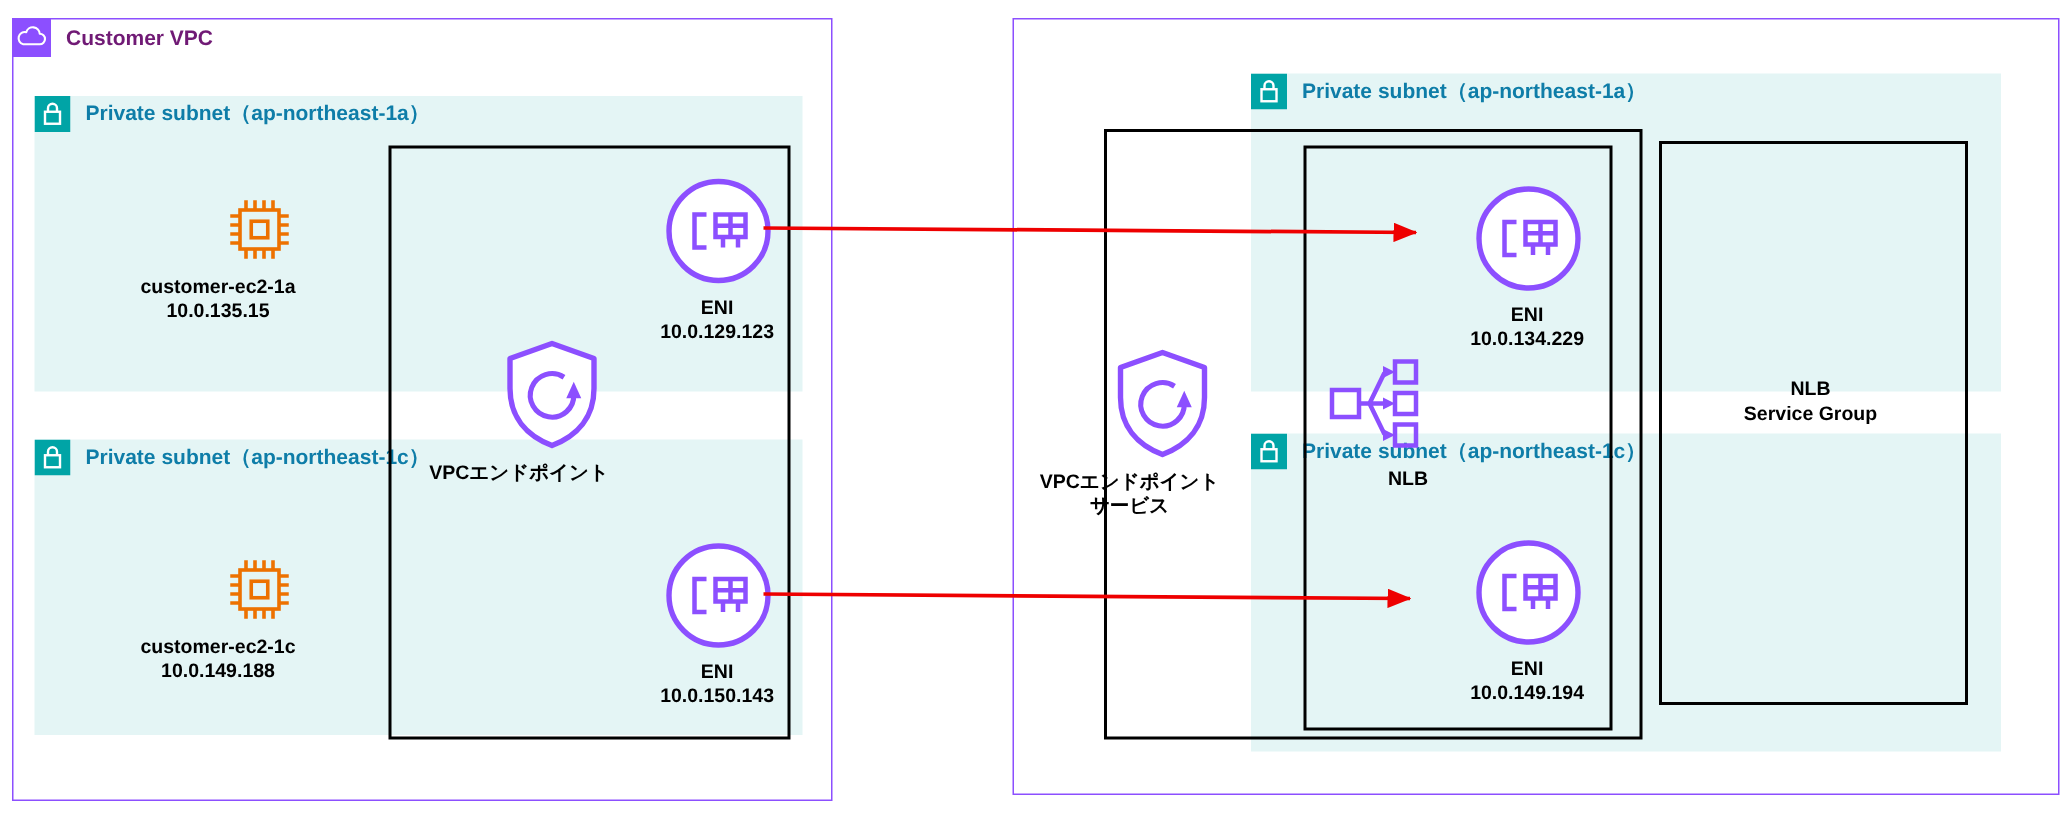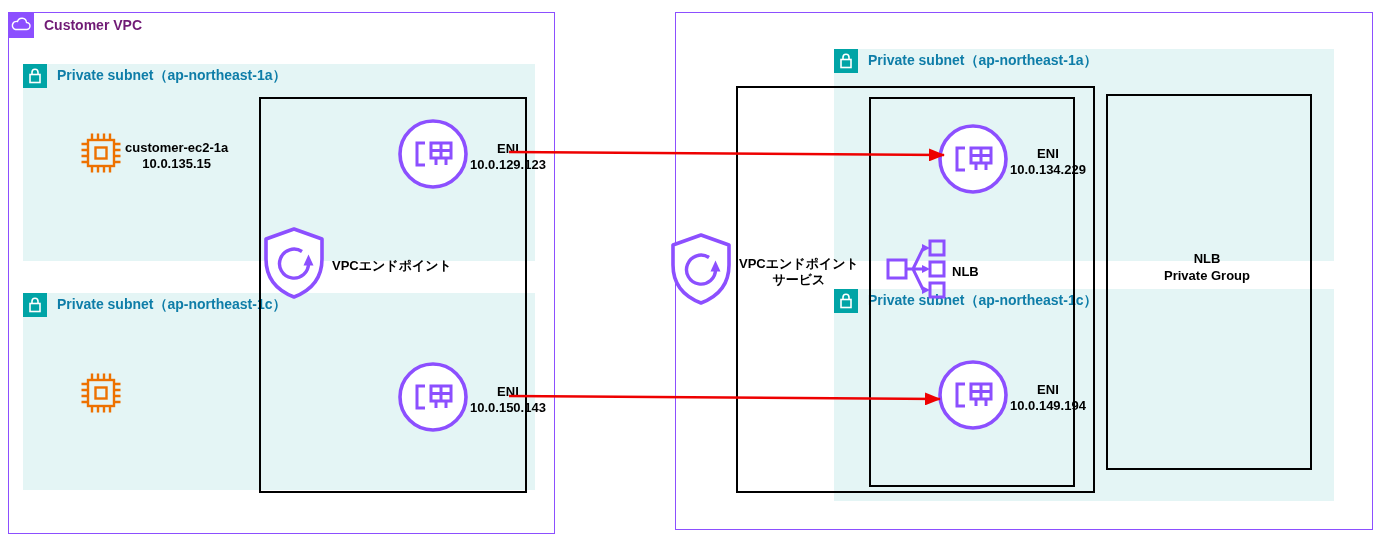--- a/index.html
+++ b/index.html
@@ -9,21 +9,21 @@
   .subnet{position:absolute;background:var(--subnet-fill,#E4F5F5);}
   .black-box{position:absolute;border:2px solid var(--container-border,#000);background:transparent;}
 
   .group-hdr{position:absolute;display:flex;align-items:center;gap:10px;white-space:nowrap;}
   .hdr-corner{left:-1px;top:-1px;}
   .hdr-corner-flat{left:0;top:0;}
   .gicon{display:block;line-height:0;}
   .vpc-title{font-size:14px;font-weight:600;color:#701a75;text-align:right;}
   .subnet-title{font-size:14px;font-weight:700;color:var(--subnet-label-text,#0E7DA8);}
 
-  .node{position:absolute;display:flex;flex-direction:row;align-items:center;}
+  .node{position:absolute;display:flex;flex-direction:column;align-items:flex-end;}
   .nicon{line-height:0;}
   .caption{margin-top:6px;text-align:center;font-size:13px;font-weight:600;line-height:1.25;color:#000;white-space:nowrap;}
 
   .tg-label{position:absolute;text-align:center;font-size:13px;font-weight:600;line-height:1.3;color:#000;}
 
   .icon-purple{color:var(--aws-purple,#8C4FFF);}
   .icon-orange{color:var(--ec2-orange,#ED7100);}
   .icon-teal{color:var(--subnet-icon-bg,#00A4A6);}
 
   .arrows{position:absolute;left:0;top:0;z-index:40;pointer-events:none;}
@@ -96,20 +96,24 @@
     <div class="node" style="left:68px;top:356px;width:120px">
       <span class="nicon icon-orange">
         <svg viewBox="0 0 48 48" width="48" height="48">
             <g fill="none" stroke="currentColor" stroke-width="2.4">
               <rect x="11" y="11" width="26" height="26"></rect>
               <rect x="18.5" y="18.5" width="11" height="11"></rect>
               <path d="M15 4.5 V11 M21 4.5 V11 M27 4.5 V11 M33 4.5 V11 M15 37 V43.5 M21 37 V43.5 M27 37 V43.5 M33 37 V43.5 M4.5 15 H11 M4.5 21 H11 M4.5 27 H11 M4.5 33 H11 M37 15 H43.5 M37 21 H43.5 M37 27 H43.5 M37 33 H43.5"></path>
             </g>
           </svg>
       </span>
+      <div class="caption">
+        <div>customer-ec2-1c</div>
+        <div>10.0.149.188</div>
+      </div>
     </div>
 
     <div class="node" style="left:387px;top:104px;width:120px">
       <span class="nicon icon-purple">
         <svg viewBox="0 0 74 74" width="74" height="74">
             <circle cx="37" cy="37" r="33" fill="#fff" stroke="currentColor" stroke-width="3.6"></circle>
             <g fill="none" stroke="currentColor" stroke-width="3">
               <path d="M29 26 h-8 v22 h8"></path>
               <rect x="35" y="26" width="20" height="15"></rect>
               <path d="M45 26 v15 M35 33.5 h20"></path>
@@ -187,21 +191,21 @@
         <span class="subnet-title">Private subnet（ap-northeast-1c）</span>
       </div>
     </div>
 
     <div class="black-box" style="left:60px;top:73px;width:355px;height:403px"></div>
     <div class="black-box" style="left:193px;top:84px;width:202px;height:386px"></div>
     <div class="black-box" style="left:430px;top:81px;width:202px;height:372px"></div>
 
     <div class="tg-label" style="left:430px;top:238px;width:202px">
       <div>NLB</div>
-      <div>Private Group</div>
+      <div>Service Group</div>
     </div>
 
     <div class="node" style="left:-13px;top:218px;width:150px">
       <span class="nicon icon-purple">
         <svg viewBox="0 0 76 76" width="76" height="76">
             <path d="M38 4 L66 14 V34 C66 53 55 65.5 38 72 C21 65.5 10 53 10 34 V14 Z" fill="#fff" stroke="currentColor" stroke-width="3.6" stroke-linejoin="round"></path>
             <path d="M46 26.5 A14.5 14.5 0 1 0 52.5 38" fill="none" stroke="currentColor" stroke-width="3.4"></path>
             <polygon points="52.5,29.5 47.5,40.5 57.5,40.5" fill="currentColor"></polygon>
           </svg>
       </span>

